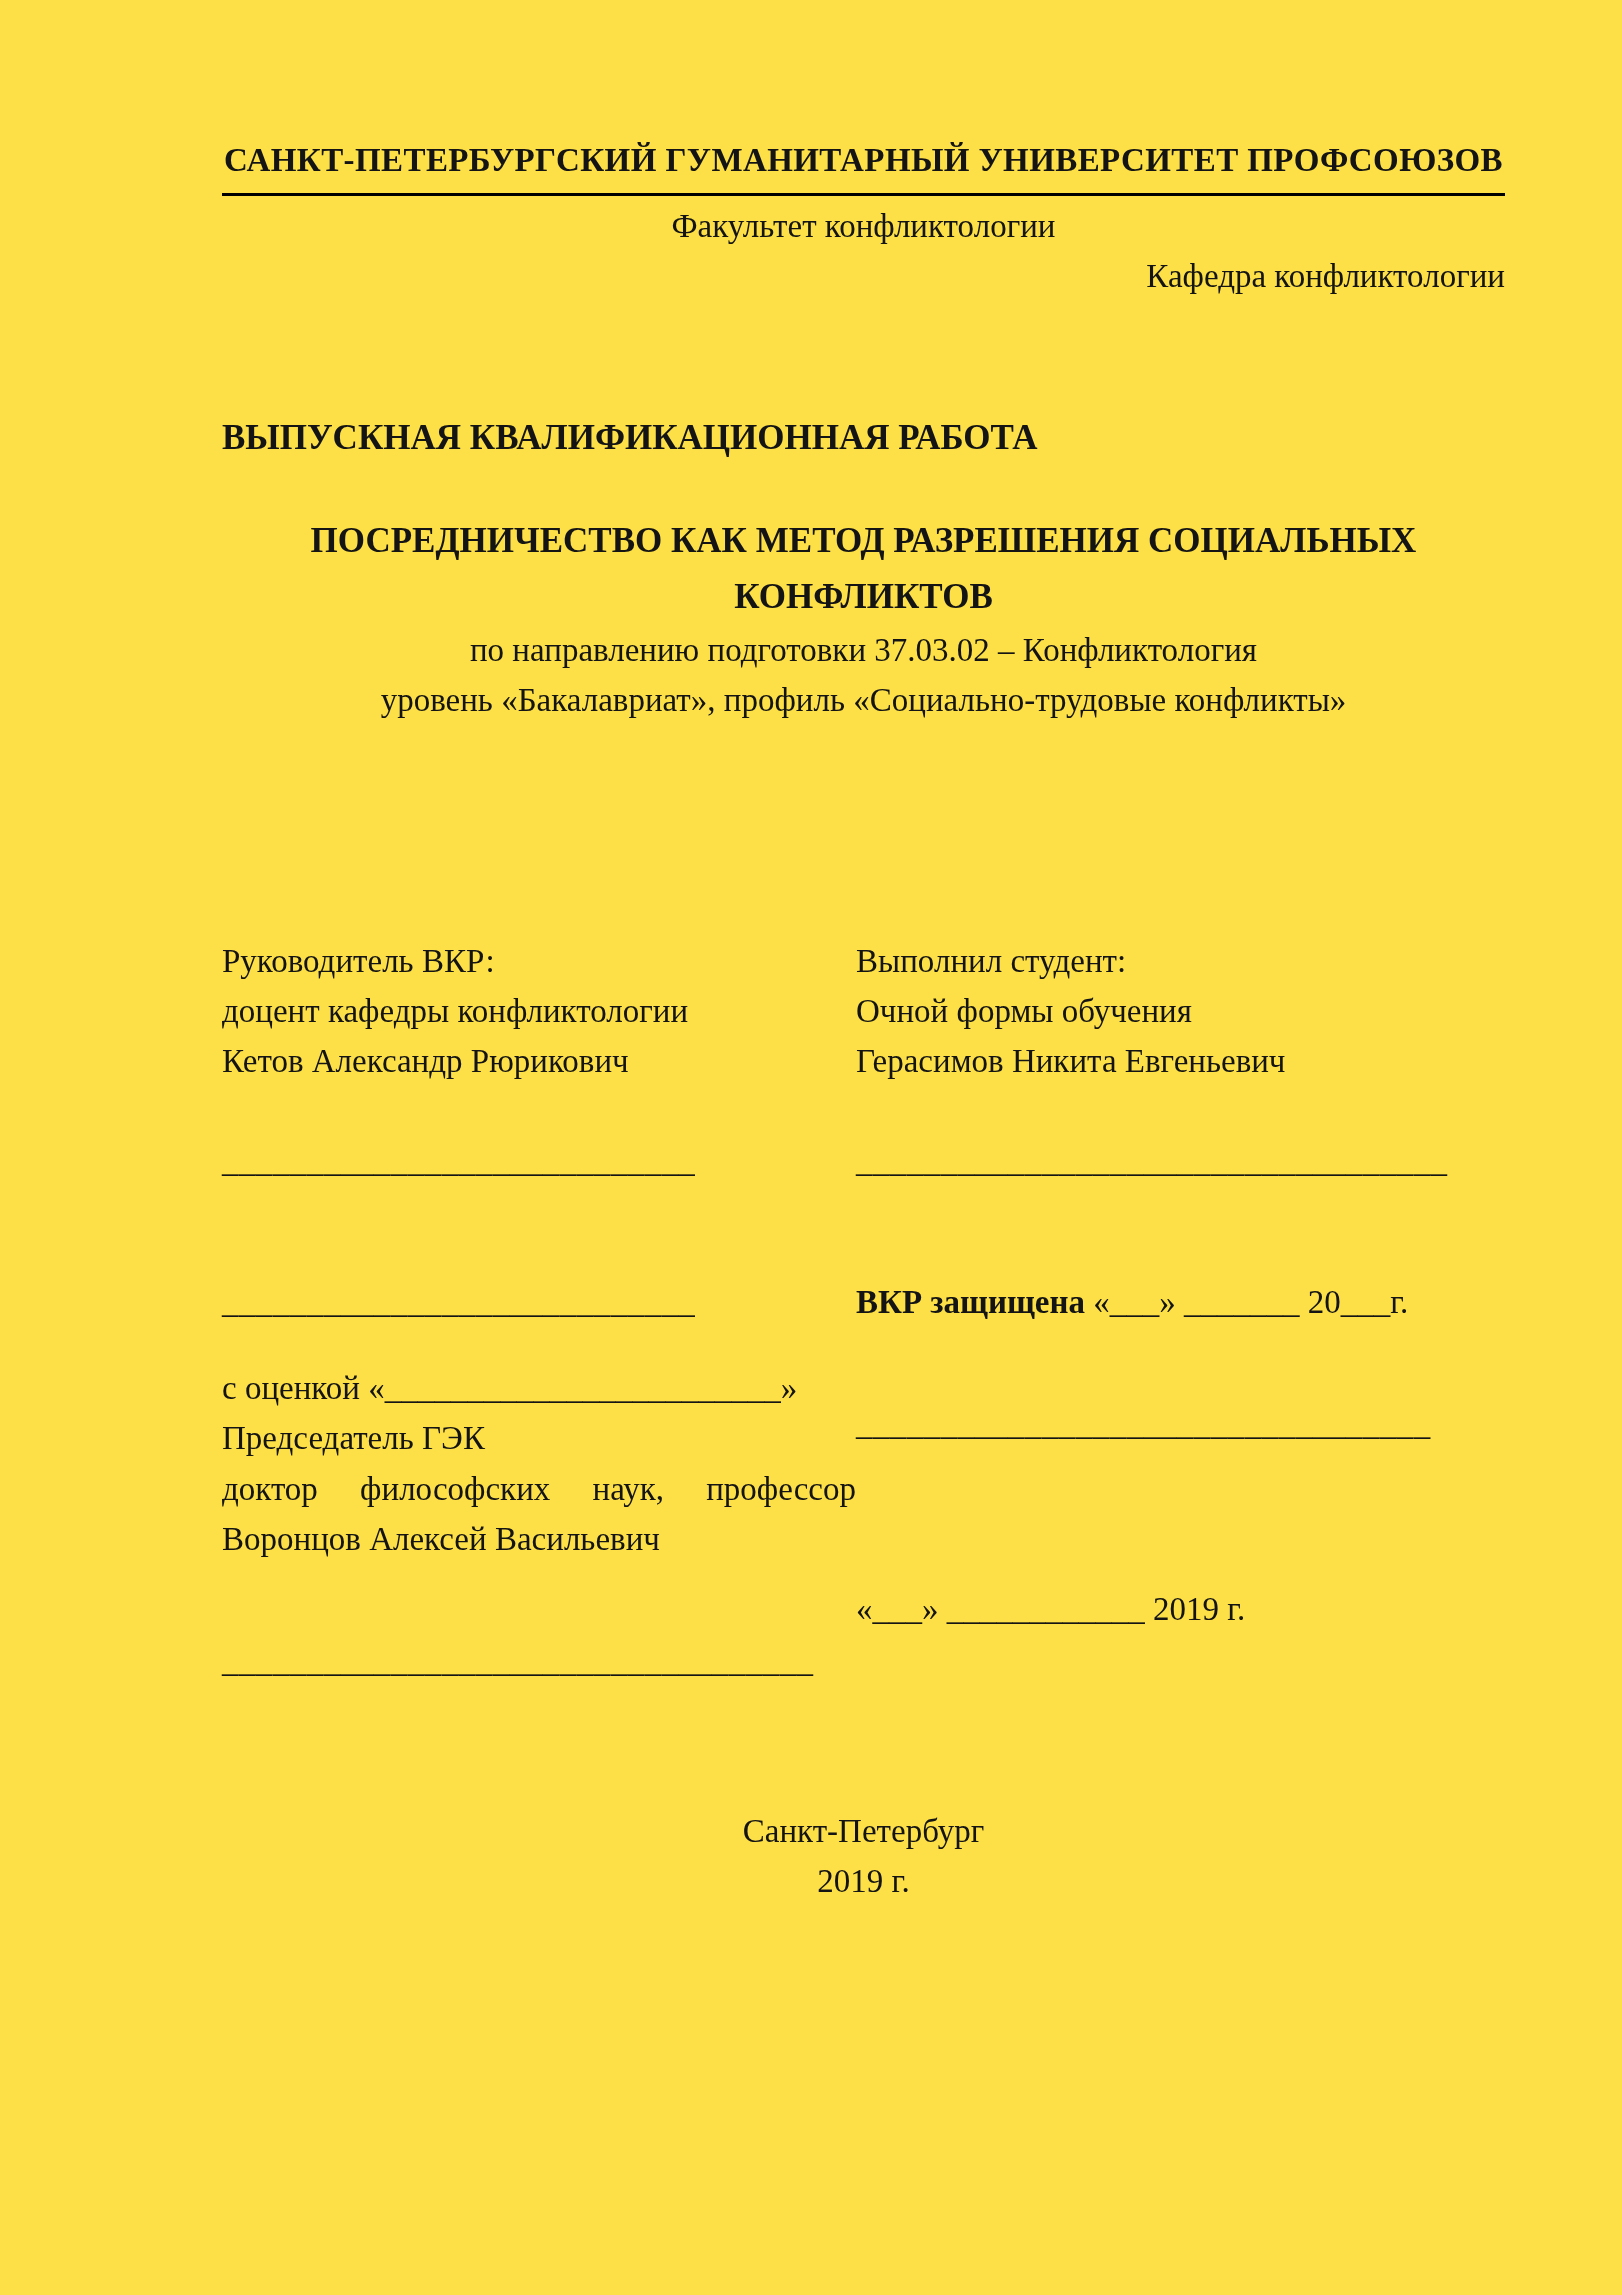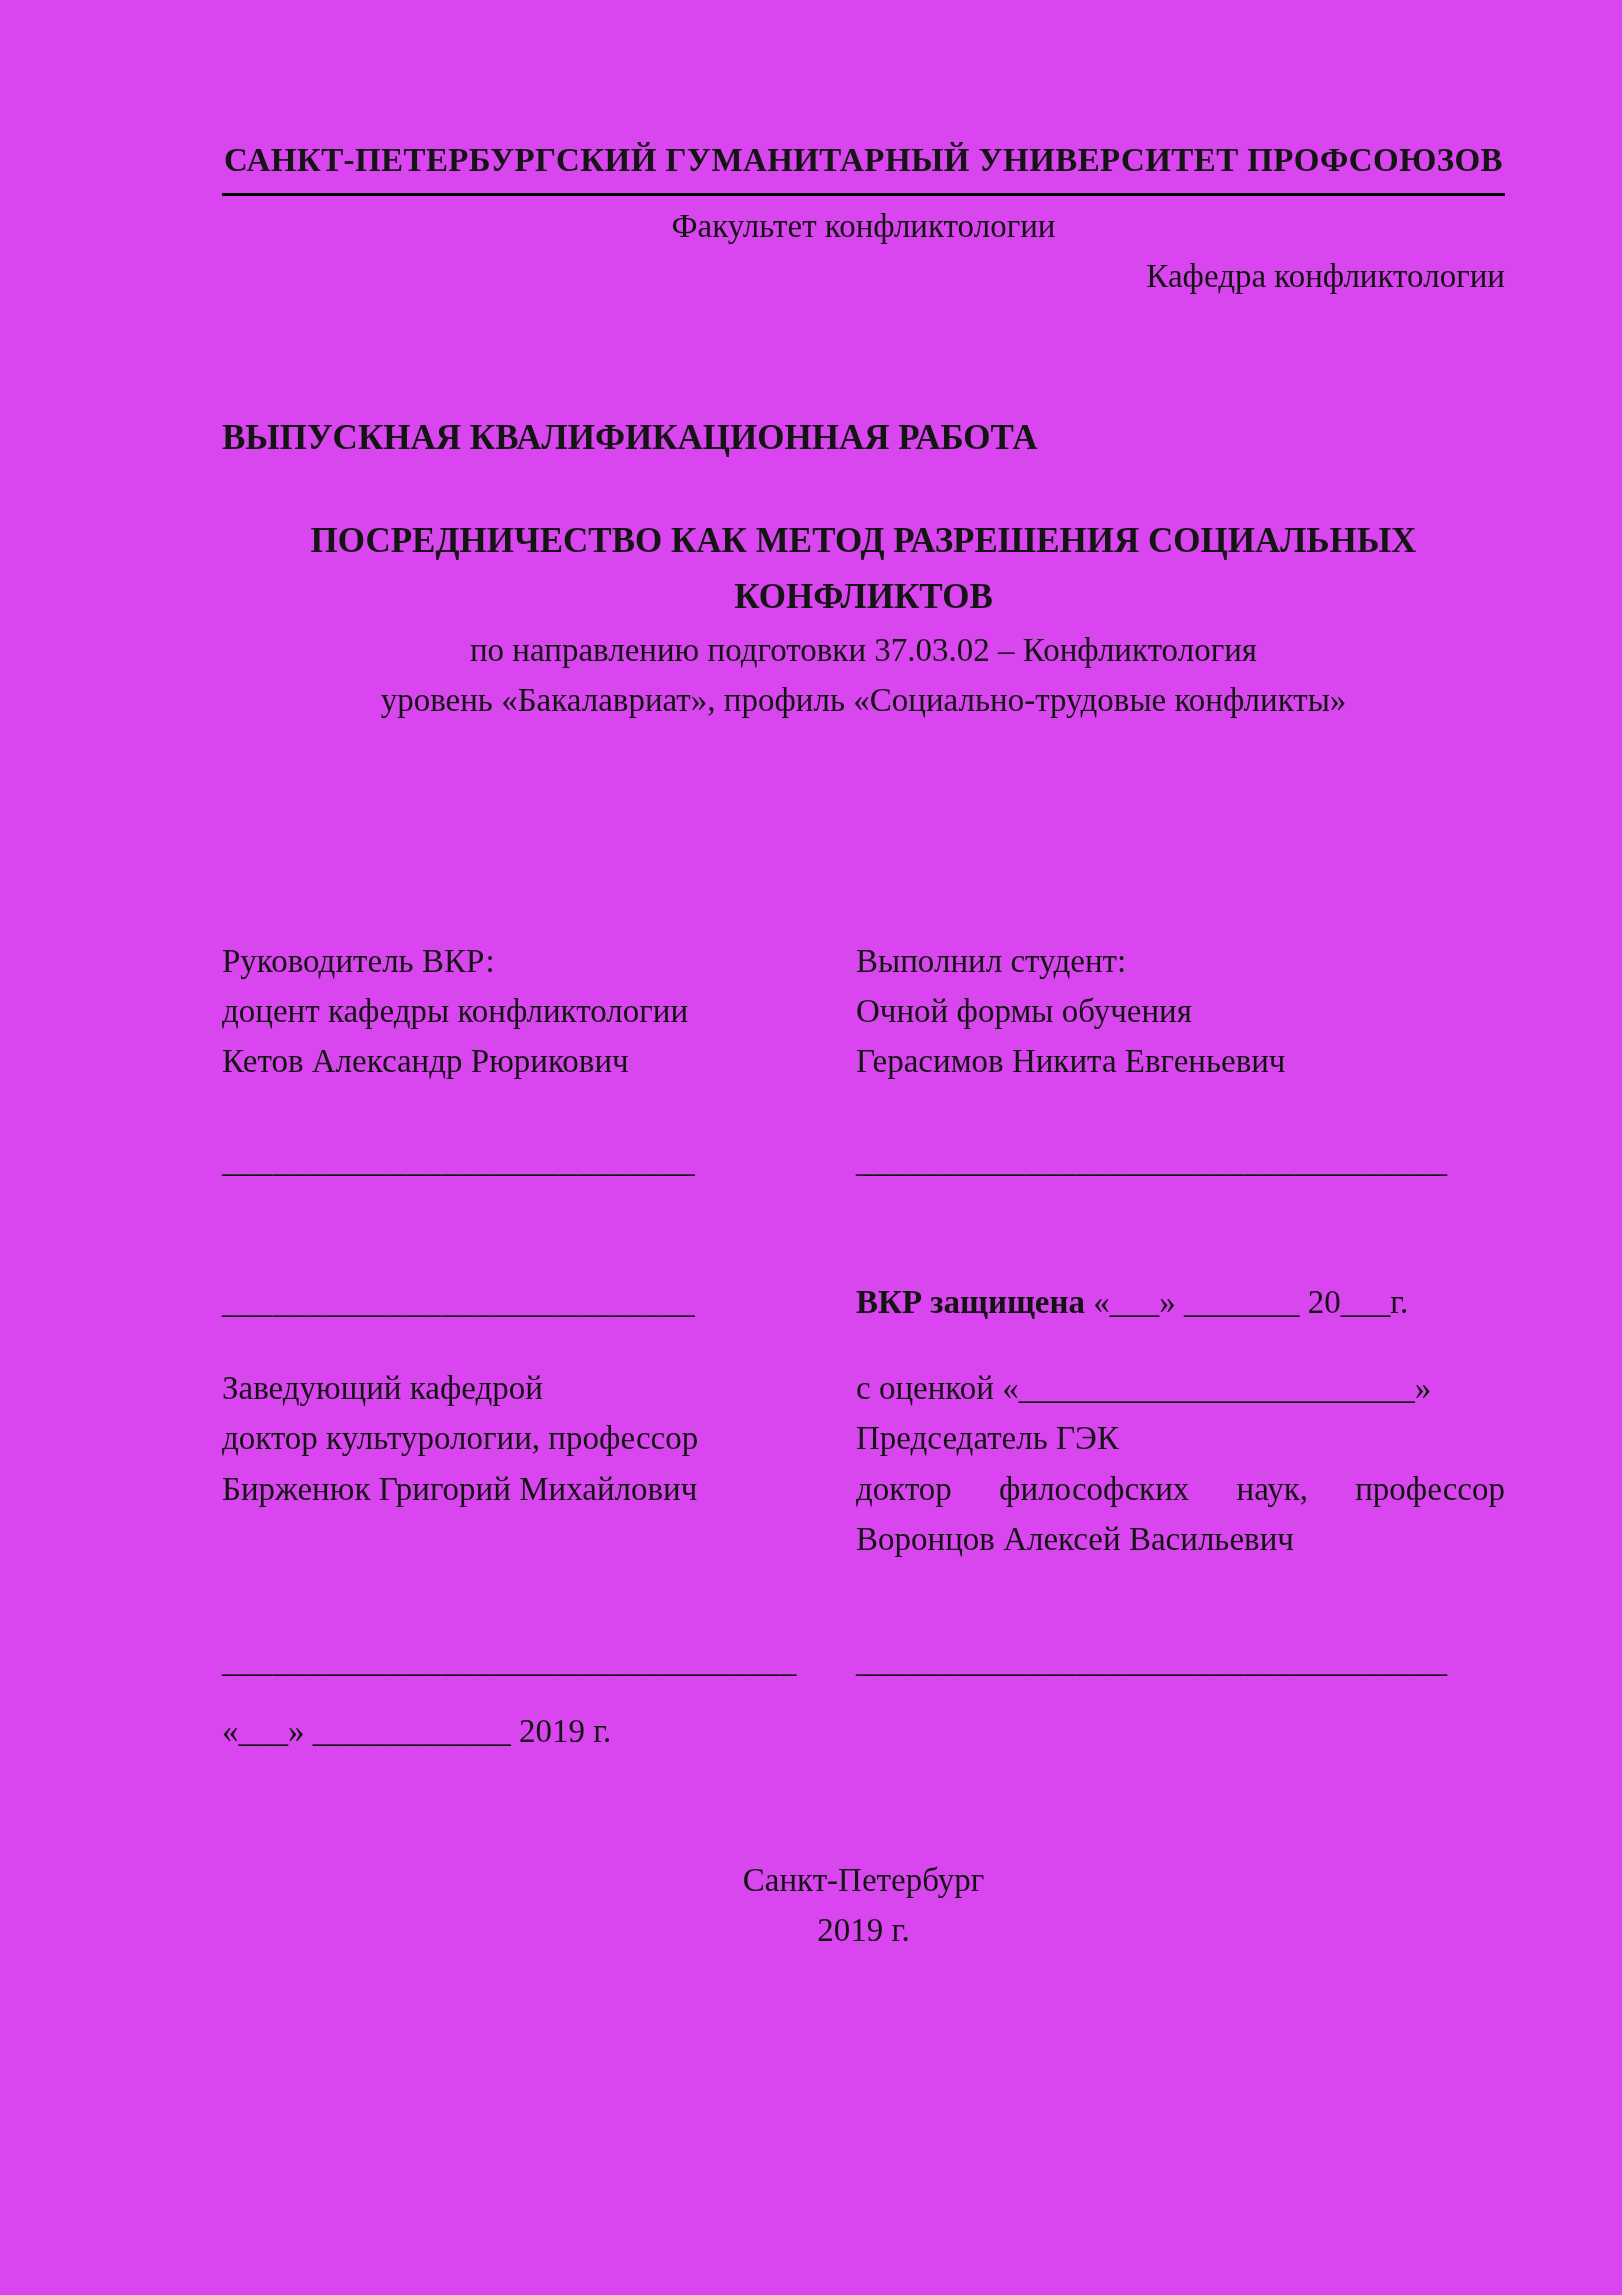--- a/index.html
+++ b/index.html
@@ -7,21 +7,21 @@
   body {
     width: 1623px;
     height: 2295px;
     font-family: "Liberation Serif", "DejaVu Serif", serif;
     color: #141414;
   }
   .page {
     position: relative;
     width: 1623px;
     height: 2295px;
-    background: #d946ef;
+    background: #fde047;
     overflow: hidden;
   }
   .content {
     position: absolute;
     left: 222px;
     right: 118px;
     top: 135px;
     font-size: 33px;
     line-height: 1.52;
   }
@@ -111,25 +111,20 @@
 
       <div class="cell row2">
         <span class="line sig-flat">____________________________</span>
       </div>
       <div class="cell row2">
         <span class="bold">ВКР защищена</span>
         <span>«___» _______ 20___г.</span>
       </div>
 
       <div class="cell row3">
-        <span class="line">Заведующий кафедрой</span>
-        <span class="line">доктор культурологии, профессор</span>
-        <span class="line">Бирженюк Григорий Михайлович</span>
-      </div>
-      <div class="cell row3">
         <span class="line">с оценкой «________________________»</span>
         <span class="line">Председатель ГЭК</span>
         <span class="line justify">доктор философских наук, профессор Воронцов Алексей Васильевич</span>
       </div>
 
       <div class="cell row4">
         <span class="line sig-flat">__________________________________</span>
       </div>
       <div class="cell row4">
         <span class="line sig-flat">___________________________________</span>

